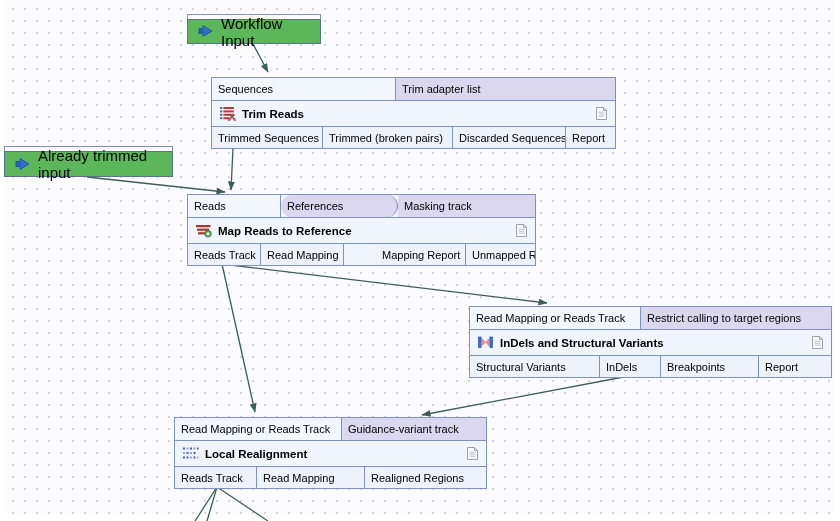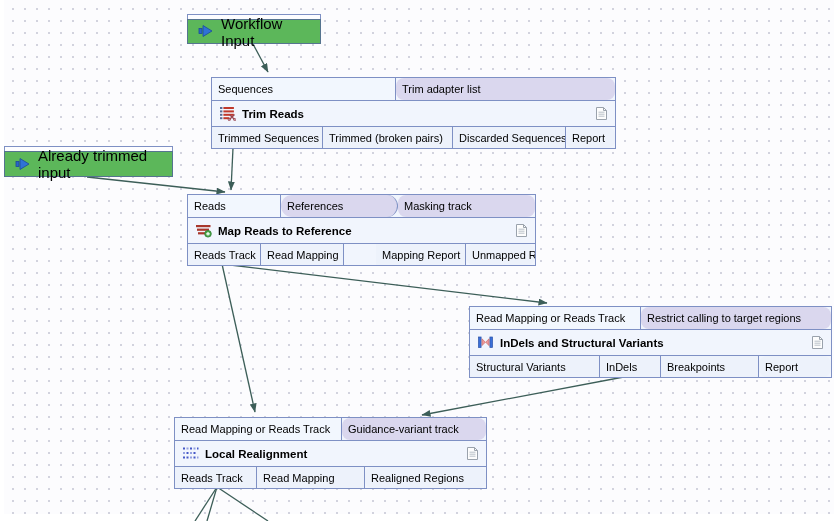--- a/index.html
+++ b/index.html
@@ -21,21 +21,21 @@
     border:1px solid #7e90c4;background:#f1f5fd;
     font-size:11px;color:#000;
   }
   .row{display:flex;}
   .row.inputs,.row.titlebar{border-bottom:1px solid #7e90c4;}
   .cell{
     box-sizing:border-box;display:flex;align-items:center;
     padding-left:6px;height:22px;border-right:1px solid #7e90c4;
     background:#f2f7fe;white-space:nowrap;overflow:hidden;
   }
-  .cell:last-child{border-right:none;flex:1;border-radius:8px;}
+  .cell:last-child{border-right:none;flex:1;}
   .cell.optional{background:#dad7ee;}
   .row.outputs .cell{height:21px;background:#edf2fb;}
   .row.titlebar{height:25px;align-items:center;gap:6px;padding:0 7px;background:#f1f5fd;justify-content:center;}
   .title-text{font-weight:bold;font-size:11.5px;}
   .spacer{flex:1;}
   .nicon{display:inline-flex;width:17px;height:15px;flex:none;}
   .doc{display:inline-flex;width:13px;height:15px;flex:none;}
   
   .wstrip{
     position:absolute;z-index:2;height:6px;box-sizing:border-box;

